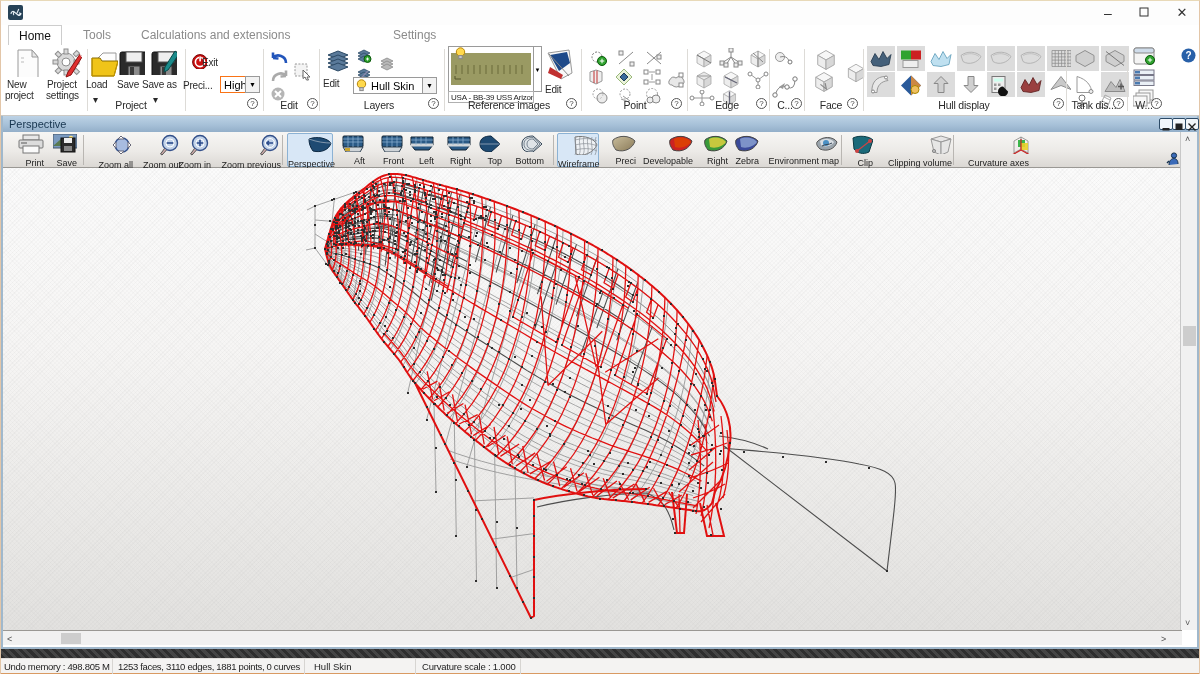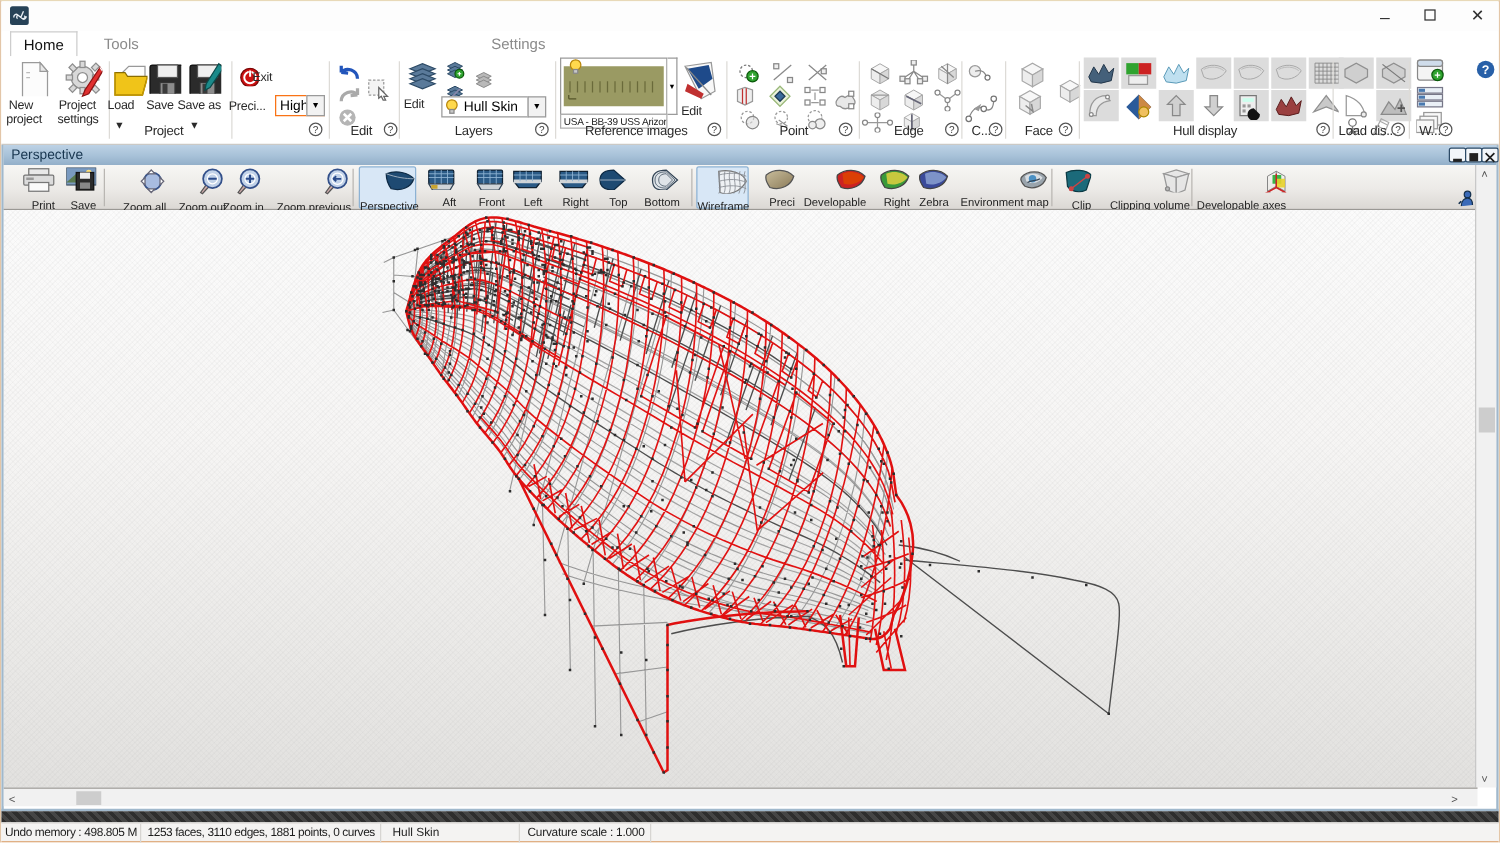--- a/index.html
+++ b/index.html
@@ -61,20 +61,21 @@
     </div>
 <div class="winbtn" style="left:1092px;font-size:14px">–</div>
 <div class="winbtn" style="left:1128px"><svg width="11" height="11" style="margin-top:6px">
         <rect x="1" y="1" width="8" height="8" fill="none" stroke="#333"></rect>
       </svg></div>
 <div class="winbtn" style="left:1166px">✕</div>
 </div>
 <div id="menubar">
 <div class="mtab active" style="left:7px">Home</div>
 <div class="mtab" style="left:72px">Tools</div>
+<div class="mtab" style="left:130px">Calculations and extensions</div>
 <div class="mtab" style="left:382px">Settings</div>
 </div>
 <div id="ribbon">
 <svg class="abs" style="left:11px;top:4px" width="28" height="28" viewBox="0 0 28 28">
       <path d="M6 1 L20 1 L26 8 L26 29 L6 29 Z" fill="#fcfcfc" stroke="#9a9a9a"></path>
 <path d="M20 1 L20 8 L26 8 Z" fill="#e8e8e8" stroke="#9a9a9a"></path>
 <path d="M9 9 h3 M9 13 h3" stroke="#bbb"></path>
     </svg>
 <div class="ilabel" style="left:6px;top:34px;width:40px">New</div>
 <div class="ilabel" style="left:4px;top:45px;width:44px">project</div>
@@ -497,21 +498,21 @@
     </svg>
 <svg class="abs" style="left:1072px;top:48px" width="18" height="16" viewBox="0 0 18 16">
       <path d="M9 2 a3 3 0 1 1 0 6 a3 3 0 1 1 0 -6 M9 8 v6 M4 10 h10 M6 14 l3 -3 l3 3" stroke="#777" fill="none"></path>
     </svg>
 <svg class="abs" style="left:1096px;top:48px" width="18" height="16" viewBox="0 0 18 16">
       <g stroke="#aaa" fill="none">
         <path d="M2 14 L8 2 L14 5 L10 15 Z"></path>
         <path d="M5 8 l7 3 M7 4 l6 3"></path>
       </g>
     </svg>
-<div class="rlabel" style="left:1033px;width:120px">Load dis...</div>
+<div class="rlabel" style="left:1033px;width:120px">Tank dis...</div>
 <div class="rq" style="left:1112px">?</div>
 <div class="rsep" style="left:1126px"></div>
 <svg class="abs" style="left:1132px;top:2px" width="24" height="20" viewBox="0 0 24 20">
       <rect x="1" y="1" width="20" height="16" rx="2" fill="#f4f4f4" stroke="#888"></rect>
       <rect x="1" y="1" width="20" height="5" rx="2" fill="#cfdcea" stroke="#888"></rect>
       <circle cx="17" cy="13" r="4.5" fill="#2fa32f" stroke="#0a5a0a"></circle>
       <path d="M14.8 13 h4.4 M17 10.8 v4.4" stroke="#fff"></path>
     </svg>
 <svg class="abs" style="left:1132px;top:24px" width="24" height="18" viewBox="0 0 24 18">
       <g fill="#eaf0f6" stroke="#778">
@@ -760,21 +761,21 @@
       </div>
 <div class="tsep" style="left:950px"></div>
 <div class="tbtn" style="left:946px;width:80px">
         <span class="tic"><svg width="20" height="20" viewBox="0 0 20 20">
             <path d="M5 19 L5 7 L12 3 L19 7 L19 19 L12 23 Z" fill="none" stroke="#777" stroke-width="0.7"></path>
 <path d="M5 19 L12 15 L19 19 M12 15 L12 3" stroke="#777" stroke-width="0.7" fill="none"></path>
 <rect x="9" y="6" width="7" height="7" fill="#3ab54a"></rect>
             <rect x="12" y="9" width="7" height="7" fill="#e8d12a" opacity="0.9"></rect>
 <path d="M3 21 L12 16 M12 16 L21 21 M12 16 L12 5" stroke="#c22" stroke-width="1.2" fill="none"></path>
           </svg></span>
-        <span class="tlb">Developable axes</span>
+        <span class="tlb">Curvature axes</span>
       </div>
 <svg class="abs" style="left:1163px;top:20px" width="13" height="13" viewBox="0 0 13 13">
         <circle cx="8" cy="3.5" r="2.6" fill="#3a6ab8" stroke="#16324f"></circle>
 <path d="M3 13 C3 8 6 6.5 8 6.5 C10 6.5 12 8 12 12" fill="#3a6ab8" stroke="#16324f"></path>
 <path d="M3 9 l-2 2" stroke="#16324f" stroke-width="1.4"></path>
       </svg>
 </div>
 <div id="viewport"></div>
 <svg class="abs" style="left:0;top:52px" width="1179" height="462" viewBox="2 168 1179 462">
 <path d="M325.2 245.6L328.1 237.1L330.8 230.3L335.2 222.0L341.5 214.8L349.2 208.8L357.6 203.6L364.3 199.4L372.7 194.2L382.0 190.5L392.3 189.9L400.7 191.4L410.9 194.5L421.0 198.1L431.1 201.6L441.2 205.0L449.2 207.8L459.3 211.4L469.4 215.0L479.5 218.8L487.6 222.0L497.6 226.0L507.6 230.2L517.5 234.4L527.4 238.8L535.3 242.4L545.1 247.1L554.8 252.0L564.4 257.0L574.0 262.0L581.7 266.2L591.1 271.6L600.5 277.2L609.7 282.9L617.0 287.7L625.9 293.8L634.7 300.1L643.3 306.6L651.7 313.3L658.2 318.9L666.1 326.2L673.6 333.7L680.7 341.5L686.2 348.0L692.5 356.4L698.2 365.3L703.2 374.4L707.5 383.8L710.1 391.6L712.5 401.5 M325.2 246.1L328.1 238.8L330.8 232.9L335.3 225.8L341.6 219.6L349.1 214.6L357.3 210.2L364.0 206.7L372.2 202.4L381.3 199.5L391.3 199.5L399.4 201.3L409.4 204.7L419.3 208.6L429.1 212.4L438.8 216.2L446.7 219.2L456.5 223.1L466.4 227.0L476.3 231.0L484.2 234.3L494.0 238.6L503.8 242.9L513.6 247.3L523.4 251.8L531.1 255.5L540.8 260.3L550.4 265.3L559.9 270.3L569.5 275.5L577.0 279.6L586.5 285.0L595.8 290.5L605.0 296.1L612.3 300.8L621.3 306.7L630.1 312.8L638.8 319.0L647.3 325.5L653.9 330.8L661.9 337.7L669.6 344.8L676.9 352.1L682.5 358.2L689.1 366.2L695.0 374.5L700.4 383.2L705.1 392.1L708.0 399.4L710.9 408.8 M325.2 246.6L328.0 240.5L330.8 235.5L335.4 229.5L341.7 224.4L349.1 220.3L357.1 216.8L363.6 214.1L371.7 210.6L380.6 208.5L390.3 209.1L398.1 211.3L407.9 215.0L417.5 219.1L427.0 223.2L436.5 227.3L444.1 230.6L453.7 234.7L463.4 238.9L473.1 243.2L480.8 246.7L490.4 251.1L500.1 255.6L509.7 260.2L519.3 264.8L527.0 268.6L536.5 273.5L546.0 278.6L555.4 283.7L564.9 288.9L572.4 293.0L581.8 298.4L591.1 303.8L600.3 309.4L607.6 313.9L616.6 319.6L625.5 325.5L634.3 331.5L642.9 337.7L649.6 342.7L657.7 349.2L665.5 355.9L673.1 362.8L678.8 368.5L685.6 376.0L691.9 383.8L697.6 391.9L702.7 400.3L705.9 407.2L709.4 416.0 M325.2 247.1L328.0 242.2L330.9 238.2L335.5 233.2L341.7 229.2L349.0 226.0L356.9 223.5L363.3 221.4L371.2 218.8L379.9 217.5L389.2 218.7L396.9 221.2L406.4 225.2L415.7 229.6L425.0 234.0L434.2 238.5L441.5 242.0L450.9 246.4L460.4 250.8L469.8 255.3L477.4 259.0L486.9 263.6L496.3 268.3L505.8 273.0L515.3 277.8L522.8 281.8L532.2 286.8L541.6 291.9L551.0 297.1L560.3 302.3L567.8 306.4L577.1 311.7L586.4 317.1L595.6 322.6L602.9 327.0L611.9 332.5L620.9 338.2L629.7 344.0L638.4 349.8L645.2 354.7L653.5 360.8L661.5 367.0L669.2 373.4L675.2 378.8L682.2 385.8L688.8 393.1L694.8 400.7L700.2 408.5L703.9 415.0L707.8 423.3 M325.1 247.6L328.0 243.9L330.9 240.8L335.7 237.0L341.8 233.9L349.0 231.8L356.7 230.1L362.9 228.7L370.7 227.0L379.1 226.5L388.2 228.3L395.6 231.1L404.8 235.4L414.0 240.1L423.0 244.9L431.8 249.6L439.0 253.5L448.1 258.1L457.3 262.8L466.6 267.5L474.0 271.3L483.3 276.2L492.6 281.0L501.9 285.9L511.2 290.8L518.7 294.9L528.0 300.0L537.2 305.2L546.5 310.4L555.7 315.7L563.2 319.9L572.4 325.1L581.7 330.4L590.9 335.8L598.2 340.1L607.3 345.5L616.3 350.9L625.2 356.4L634.0 362.0L640.9 366.6L649.3 372.3L657.5 378.1L665.4 384.1L671.5 389.0L678.8 395.6L685.6 402.4L692.0 409.5L697.8 416.8L701.8 422.8L706.2 430.5 M325.1 248.0L327.9 245.6L330.9 243.5L335.8 240.7L341.9 238.7L348.9 237.5L356.4 236.7L362.6 236.0L370.2 235.2L378.4 235.5L387.2 237.9L394.4 241.0L403.3 245.7L412.2 250.6L421.0 255.7L429.5 260.8L436.4 264.9L445.3 269.8L454.3 274.7L463.4 279.7L470.6 283.7L479.7 288.7L488.9 293.7L498.0 298.8L507.2 303.8L514.5 308.0L523.7 313.2L532.8 318.5L542.0 323.8L551.2 329.1L558.5 333.3L567.8 338.5L577.0 343.8L586.2 349.0L593.5 353.2L602.6 358.4L611.7 363.6L620.7 368.9L629.5 374.2L636.5 378.5L645.1 383.8L653.4 389.2L661.5 394.7L667.8 399.3L675.4 405.4L682.5 411.7L689.2 418.3L695.4 425.0L699.7 430.6L704.7 437.7 M325.1 248.5L327.9 247.3L330.9 246.1L335.9 244.5L342.0 243.5L348.8 243.2L356.2 243.3L362.2 243.4L369.7 243.4L377.7 244.5L386.2 247.5L393.1 251.0L401.8 255.9L410.5 261.1L418.9 266.5L427.2 271.9L433.8 276.3L442.5 281.5L451.3 286.7L460.1 291.8L467.2 296.0L476.1 301.2L485.1 306.4L494.1 311.6L503.2 316.9L510.4 321.1L519.4 326.4L528.4 331.8L537.5 337.2L546.6 342.5L553.9 346.7L563.1 351.9L572.3 357.1L581.5 362.2L588.8 366.3L598.0 371.3L607.1 376.3L616.1 381.3L625.1 386.4L632.2 390.4L640.9 395.3L649.4 400.3L657.7 405.3L664.2 409.6L671.9 415.1L679.3 421.0L686.4 427.0L693.0 433.3L697.7 438.4L703.1 445.0 M325.1 249.0L327.9 249.0L331.0 248.7L336.0 248.2L342.0 248.2L348.8 248.9L356.0 250.0L361.9 250.7L369.2 251.7L376.9 253.5L385.1 257.1L391.8 260.9L400.3 266.1L408.7 271.6L416.9 277.3L424.8 283.1L431.3 287.7L439.7 293.2L448.3 298.6L456.9 304.0L463.8 308.3L472.6 313.8L481.4 319.1L490.2 324.5L499.1 329.9L506.2 334.2L515.1 339.6L524.0 345.1L533.0 350.5L542.0 355.9L549.3 360.1L558.4 365.3L567.6 370.4L576.8 375.4L584.1 379.4L593.3 384.2L602.5 389.0L611.6 393.8L620.7 398.5L627.8 402.3L636.7 406.9L645.3 411.4L653.8 416.0L660.5 419.8L668.5 424.9L676.2 430.3L683.6 435.8L690.5 441.5L695.6 446.2L701.5 452.2 M325.1 249.5L327.8 250.7L331.0 251.4L336.1 252.0L342.1 253.0L348.7 254.7L355.8 256.6L361.6 258.0L368.7 259.9L376.2 262.5L384.1 266.7L390.6 270.8L398.8 276.4L407.0 282.2L414.9 288.1L422.5 294.3L428.7 299.1L436.9 304.9L445.2 310.5L453.7 316.2L460.5 320.7L469.0 326.3L477.6 331.9L486.3 337.4L495.1 342.9L502.1 347.3L510.9 352.8L519.7 358.4L528.5 363.9L537.4 369.3L544.6 373.5L553.7 378.7L562.9 383.7L572.0 388.7L579.4 392.5L588.7 397.2L597.9 401.8L607.1 406.3L616.2 410.7L623.5 414.2L632.5 418.4L641.3 422.5L650.0 426.6L656.8 430.1L665.1 434.7L673.1 439.6L680.8 444.6L688.1 449.7L693.5 454.0L700.0 459.4 M325.0 250.0L327.8 252.4L331.0 254.0L336.2 255.7L342.2 257.8L348.7 260.4L355.5 263.2L361.2 265.4L368.2 268.1L375.5 271.5L383.1 276.2L389.3 280.7L397.3 286.6L405.2 292.7L412.9 298.9L420.1 305.4L426.1 310.5L434.1 316.6L442.2 322.5L450.4 328.3L457.1 333.0L465.4 338.8L473.9 344.6L482.4 350.2L491.0 355.9L497.9 360.4L506.6 366.0L515.3 371.7L524.0 377.3L532.8 382.7L540.0 386.9L549.1 392.0L558.2 397.0L567.3 401.9L574.7 405.6L584.0 410.1L593.3 414.5L602.6 418.7L611.8 422.9L619.1 426.1L628.3 429.9L637.3 433.6L646.2 437.2L653.1 440.3L661.7 444.5L669.9 448.9L677.9 453.4L685.7 458.0L691.5 461.8L698.4 466.7 M325.0 250.5L327.8 254.1L331.0 256.7L336.3 259.5L342.3 262.6L348.6 266.1L355.3 269.8L360.9 272.7L367.7 276.3L374.7 280.6L382.0 285.8L388.1 290.6L395.8 296.8L403.4 303.2L410.8 309.7L417.8 316.6L423.6 321.9L431.3 328.2L439.2 334.4L447.2 340.5L453.7 345.4L461.9 351.4L470.2 357.3L478.5 363.1L487.0 368.9L493.8 373.5L502.3 379.2L510.9 385.0L519.5 390.6L528.3 396.1L535.4 400.3L544.4 405.4L553.5 410.4L562.6 415.1L570.0 418.7L579.4 423.0L588.7 427.2L598.0 431.2L607.3 435.1L614.8 438.0L624.0 441.5L633.2 444.7L642.3 447.9L649.5 450.6L658.2 454.3L666.8 458.1L675.1 462.1L683.2 466.2L689.4 469.6L696.8 473.9 M325.0 251.0L327.7 255.8L331.1 259.3L336.4 263.2L342.3 267.3L348.5 271.9L355.1 276.5L360.5 280.0L367.2 284.5L374.0 289.6L381.0 295.4L386.8 300.6L394.3 307.1L401.7 313.7L408.8 320.6L415.5 327.7L421.0 333.3L428.4 339.9L436.1 346.3L444.0 352.7L450.3 357.7L458.3 363.9L466.4 370.0L474.7 376.0L483.0 381.9L489.6 386.6L498.0 392.5L506.5 398.3L515.0 404.0L523.7 409.5L530.8 413.7L539.7 418.8L548.8 423.7L557.9 428.3L565.4 431.8L574.7 435.9L584.1 439.9L593.5 443.6L602.9 447.2L610.4 449.9L619.8 453.0L629.2 455.8L638.5 458.5L645.8 460.9L654.8 464.1L663.6 467.4L672.3 470.9L680.8 474.5L687.3 477.4L695.3 481.2 M325.0 251.5L327.7 257.5L331.1 261.9L336.5 266.9L342.4 272.1L348.5 277.6L354.9 283.1L360.2 287.3L366.8 292.7L373.3 298.6L380.0 305.0L385.5 310.5L392.7 317.3L399.9 324.2L406.8 331.4L413.1 338.9L418.4 344.7L425.6 351.6L433.1 358.3L440.7 364.8L446.9 370.0L454.7 376.4L462.7 382.7L470.8 388.8L478.9 394.9L485.5 399.7L493.8 405.7L502.1 411.6L510.5 417.4L519.1 422.9L526.1 427.1L535.0 432.2L544.1 437.0L553.2 441.5L560.7 444.9L570.0 448.9L579.5 452.6L589.0 456.1L598.5 459.4L606.1 461.9L615.6 464.5L625.2 466.9L634.6 469.1L642.1 471.1L651.4 473.9L660.5 476.7L669.5 479.7L678.4 482.7L685.2 485.2L693.7 488.4 M325.0 251.9L327.7 259.2L331.1 264.6L336.6 270.7L342.5 276.9L348.4 283.3L354.7 289.7L359.8 294.7L366.3 300.9L372.5 307.6L378.9 314.6L384.3 320.4L391.2 327.5L398.2 334.7L404.8 342.2L410.8 350.0L415.9 356.1L422.8 363.3L430.1 370.2L437.5 377.0L443.5 382.4L451.2 389.0L459.0 395.4L466.9 401.7L474.9 407.9L481.3 412.8L489.5 418.9L497.7 424.9L506.0 430.7L514.5 436.3L521.5 440.5L530.4 445.6L539.4 450.3L548.5 454.7L556.0 458.0L565.4 461.8L574.9 465.3L584.4 468.6L594.0 471.6L601.7 473.8L611.4 476.0L621.1 477.9L630.8 479.8L638.5 481.4L648.0 483.6L657.4 486.0L666.7 488.5L675.9 491.0L683.2 493.0L692.1 495.6 M325.0 252.4L327.6 260.9L331.1 267.2L336.8 274.4L342.6 281.7L348.4 289.1L354.4 296.3L359.5 302.0L365.8 309.1L371.8 316.6L377.9 324.2L383.0 330.3L389.7 337.8L396.4 345.2L402.7 353.0L408.5 361.2L413.3 367.5L420.0 375.0L427.1 382.2L434.3 389.2L440.1 394.7L447.6 401.5L455.2 408.1L463.0 414.6L470.8 420.9L477.2 425.9L485.2 432.1L493.3 438.2L501.5 444.1L510.0 449.7L516.9 453.9L525.7 458.9L534.7 463.6L543.8 468.0L551.3 471.1L560.7 474.7L570.3 478.0L579.9 481.0L589.6 483.8L597.4 485.7L607.2 487.6L617.1 489.0L626.9 490.4L634.8 491.6L644.5 493.4L654.2 495.3L663.9 497.2L673.5 499.2L681.1 500.8L690.6 502.9" fill="none" stroke="#a4a4a4" stroke-width="0.95"></path>

